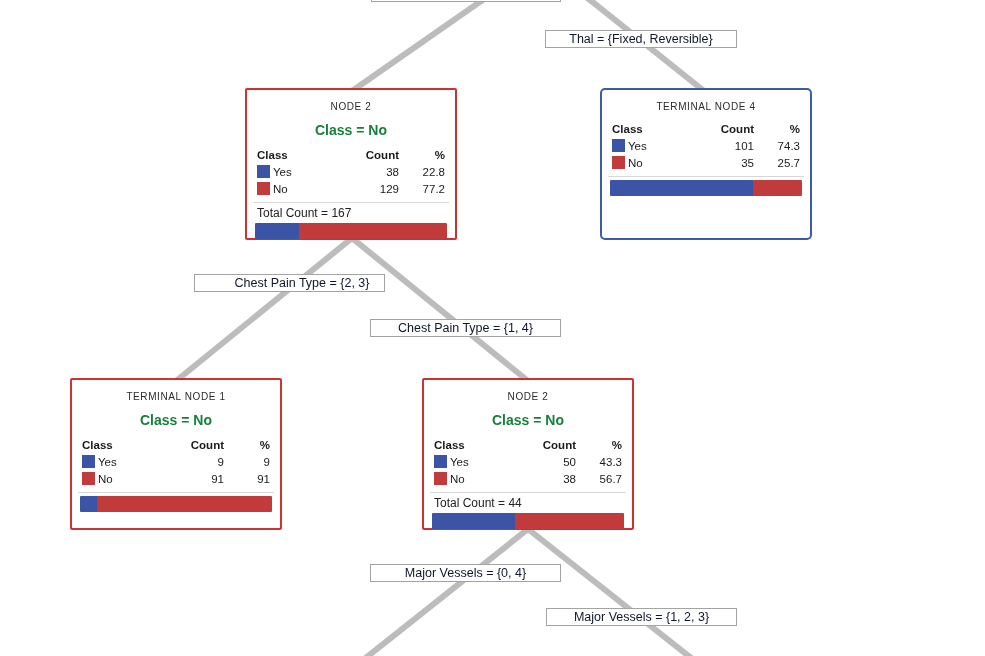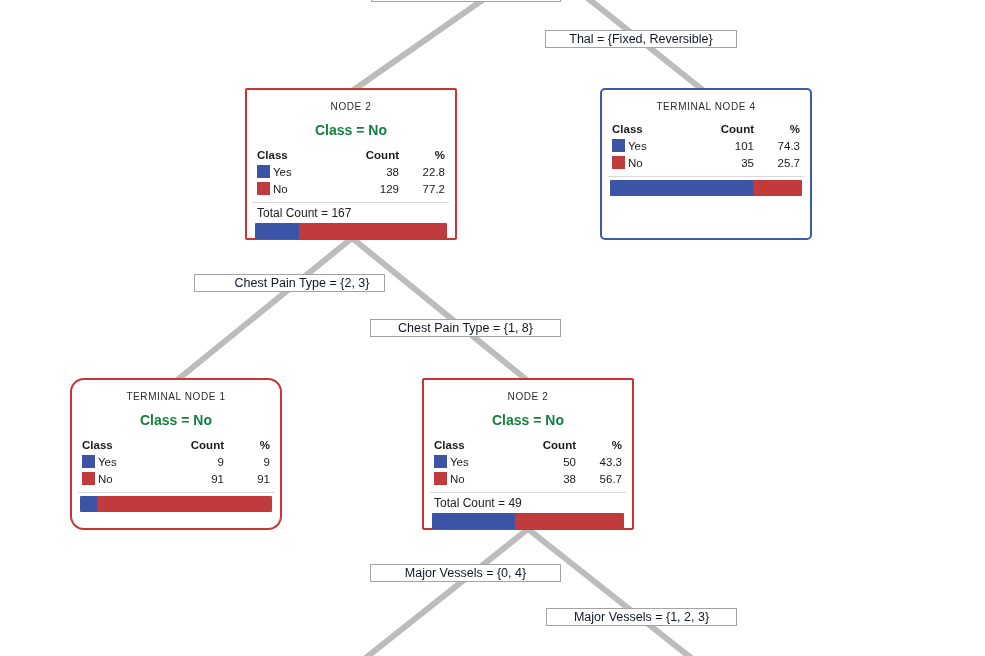--- a/index.html
+++ b/index.html
@@ -24,21 +24,21 @@
   #lbl-cpt-14{left:370px;top:319px;width:191px;}
   #lbl-mv-04{left:370px;top:564px;width:191px;}
   #lbl-mv-123{left:546px;top:608px;width:191px;}
 
   
   .node{
     position:absolute;z-index:2;width:212px;height:152px;background:#fff;
     box-sizing:border-box;
   }
   .node.internal{border:2px solid var(--internal-border,#ce3130);border-radius:2px;}
-  .node.terminal-no{border:2px solid var(--terminal-no-border,#ce3130);border-radius:14px;}
+  .node.terminal-no{border:2px solid var(--terminal-no-border,#ce3130);border-radius:2px;}
   .node.terminal-yes{border:2px solid var(--terminal-yes-border,#3c5ba8);border-radius:5px;}
   #node-2{left:245px;top:88px;}
   #terminal-4{left:600px;top:88px;}
   #terminal-1{left:70px;top:378px;}
   #node-3{left:422px;top:378px;}
 
   .node-title{margin-top:11px;text-align:center;font-size:10px;letter-spacing:.6px;color:#2b2b2b;}
   .node-class{margin-top:10px;text-align:center;font-size:14px;font-weight:bold;color:#15803d;}
   .trow{display:flex;align-items:center;padding:0 10px;height:17px;font-size:11.5px;color:#1a1a1a;}
   .trow.thead{margin-top:9px;height:16px;font-weight:bold;}
@@ -64,21 +64,21 @@
     <line x1="540" y1="-40" x2="704" y2="91"></line>
     <line x1="352" y1="238" x2="176" y2="381"></line>
     <line x1="352" y1="238" x2="528" y2="381"></line>
     <line x1="528" y1="529" x2="348" y2="672"></line>
     <line x1="528" y1="529" x2="700" y2="665"></line>
   </svg>
 
   <div class="edge-label" id="lbl-thal-normal">Thal = {Normal}</div>
   <div class="edge-label" id="lbl-thal-fixed">Thal = {Fixed, Reversible}</div>
   <div class="edge-label" id="lbl-cpt-23">Chest Pain Type = {2, 3}</div>
-  <div class="edge-label" id="lbl-cpt-14">Chest Pain Type = {1, 8}</div>
+  <div class="edge-label" id="lbl-cpt-14">Chest Pain Type = {1, 4}</div>
   <div class="edge-label" id="lbl-mv-04">Major Vessels = {0, 4}</div>
   <div class="edge-label" id="lbl-mv-123">Major Vessels = {1, 2, 3}</div>
 
   <div class="node internal" id="node-2">
     <div class="node-title">NODE 2</div>
     <div class="node-class">Class = No</div>
     <div class="trow thead">
       <span class="tlabel">Class</span>
       <span class="tcount">Count</span>
       <span class="tpct">%</span>
@@ -186,20 +186,20 @@
     </div>
     <div class="trow">
       <span class="tlabel">
           <span class="swatch no"></span>
           <span>No</span>
         </span>
       <span class="tcount">38</span>
       <span class="tpct">56.7</span>
     </div>
     <div class="sep"></div>
-    <div class="total">Total Count = 49</div>
+    <div class="total">Total Count = 44</div>
     <div class="bar">
       <span class="bar-yes" style="width: 43.3%;"></span>
       <span class="bar-no"></span>
     </div>
   </div>
 
 </div>
 
 </body></html>

